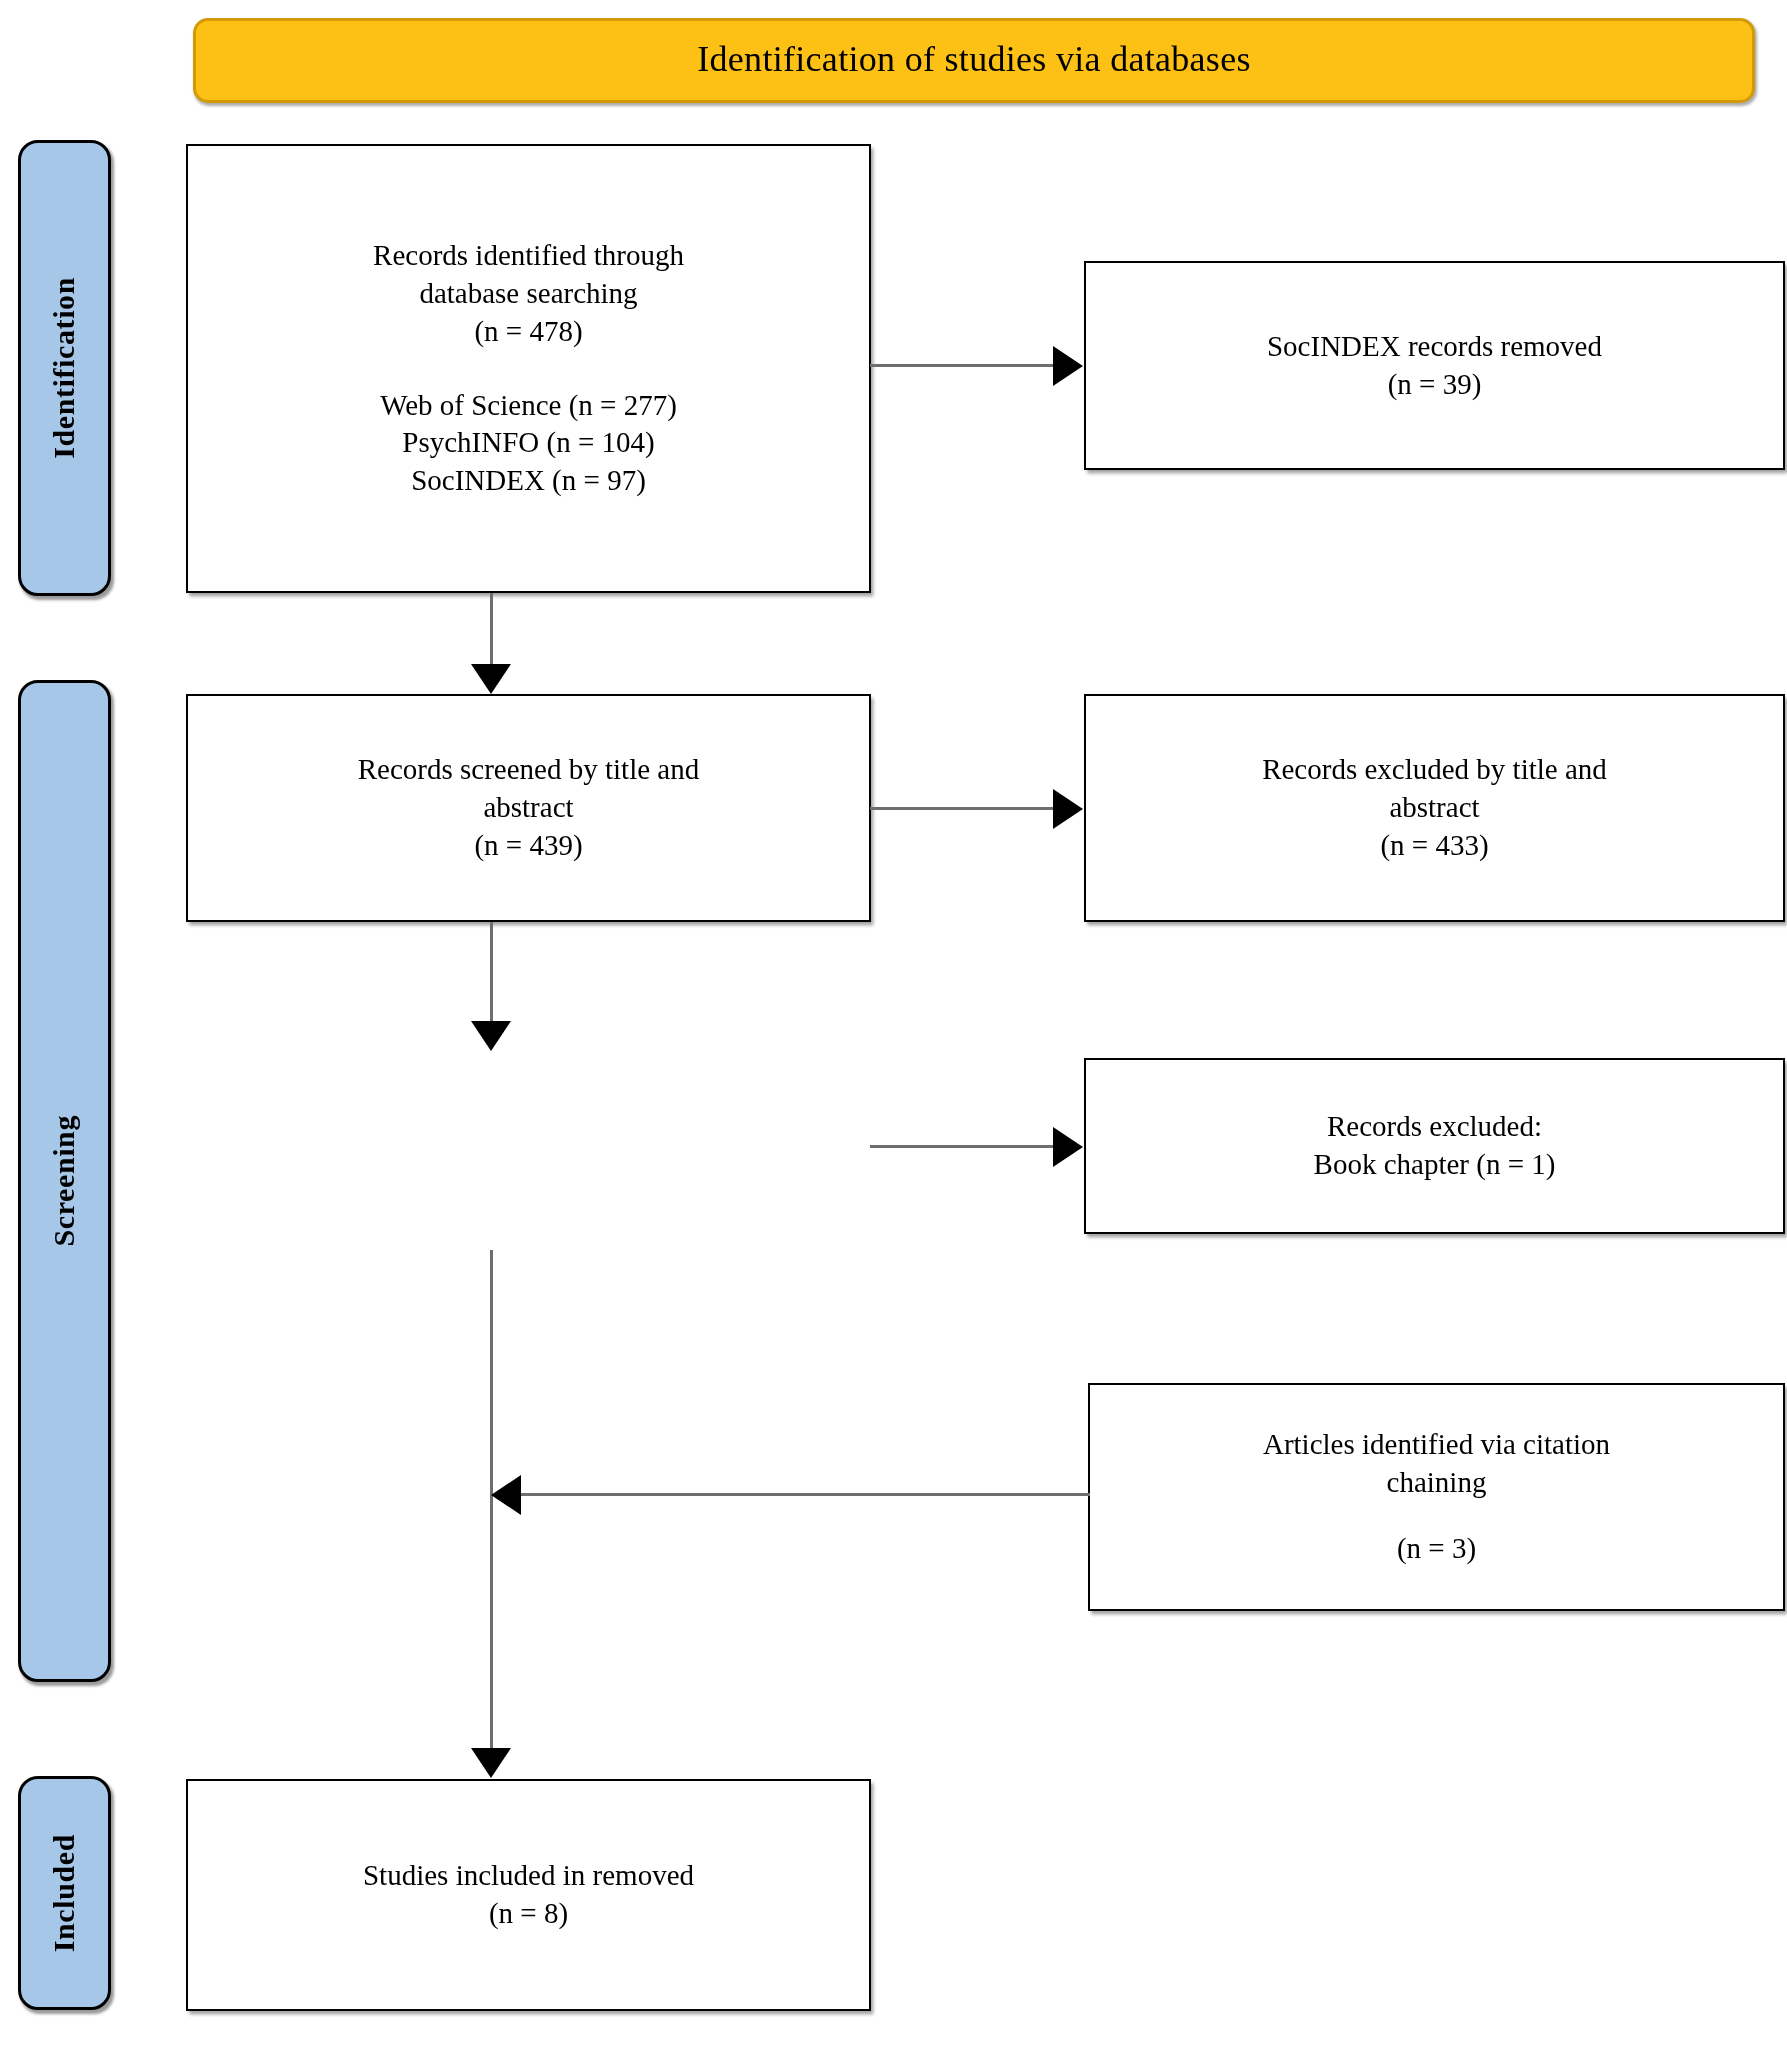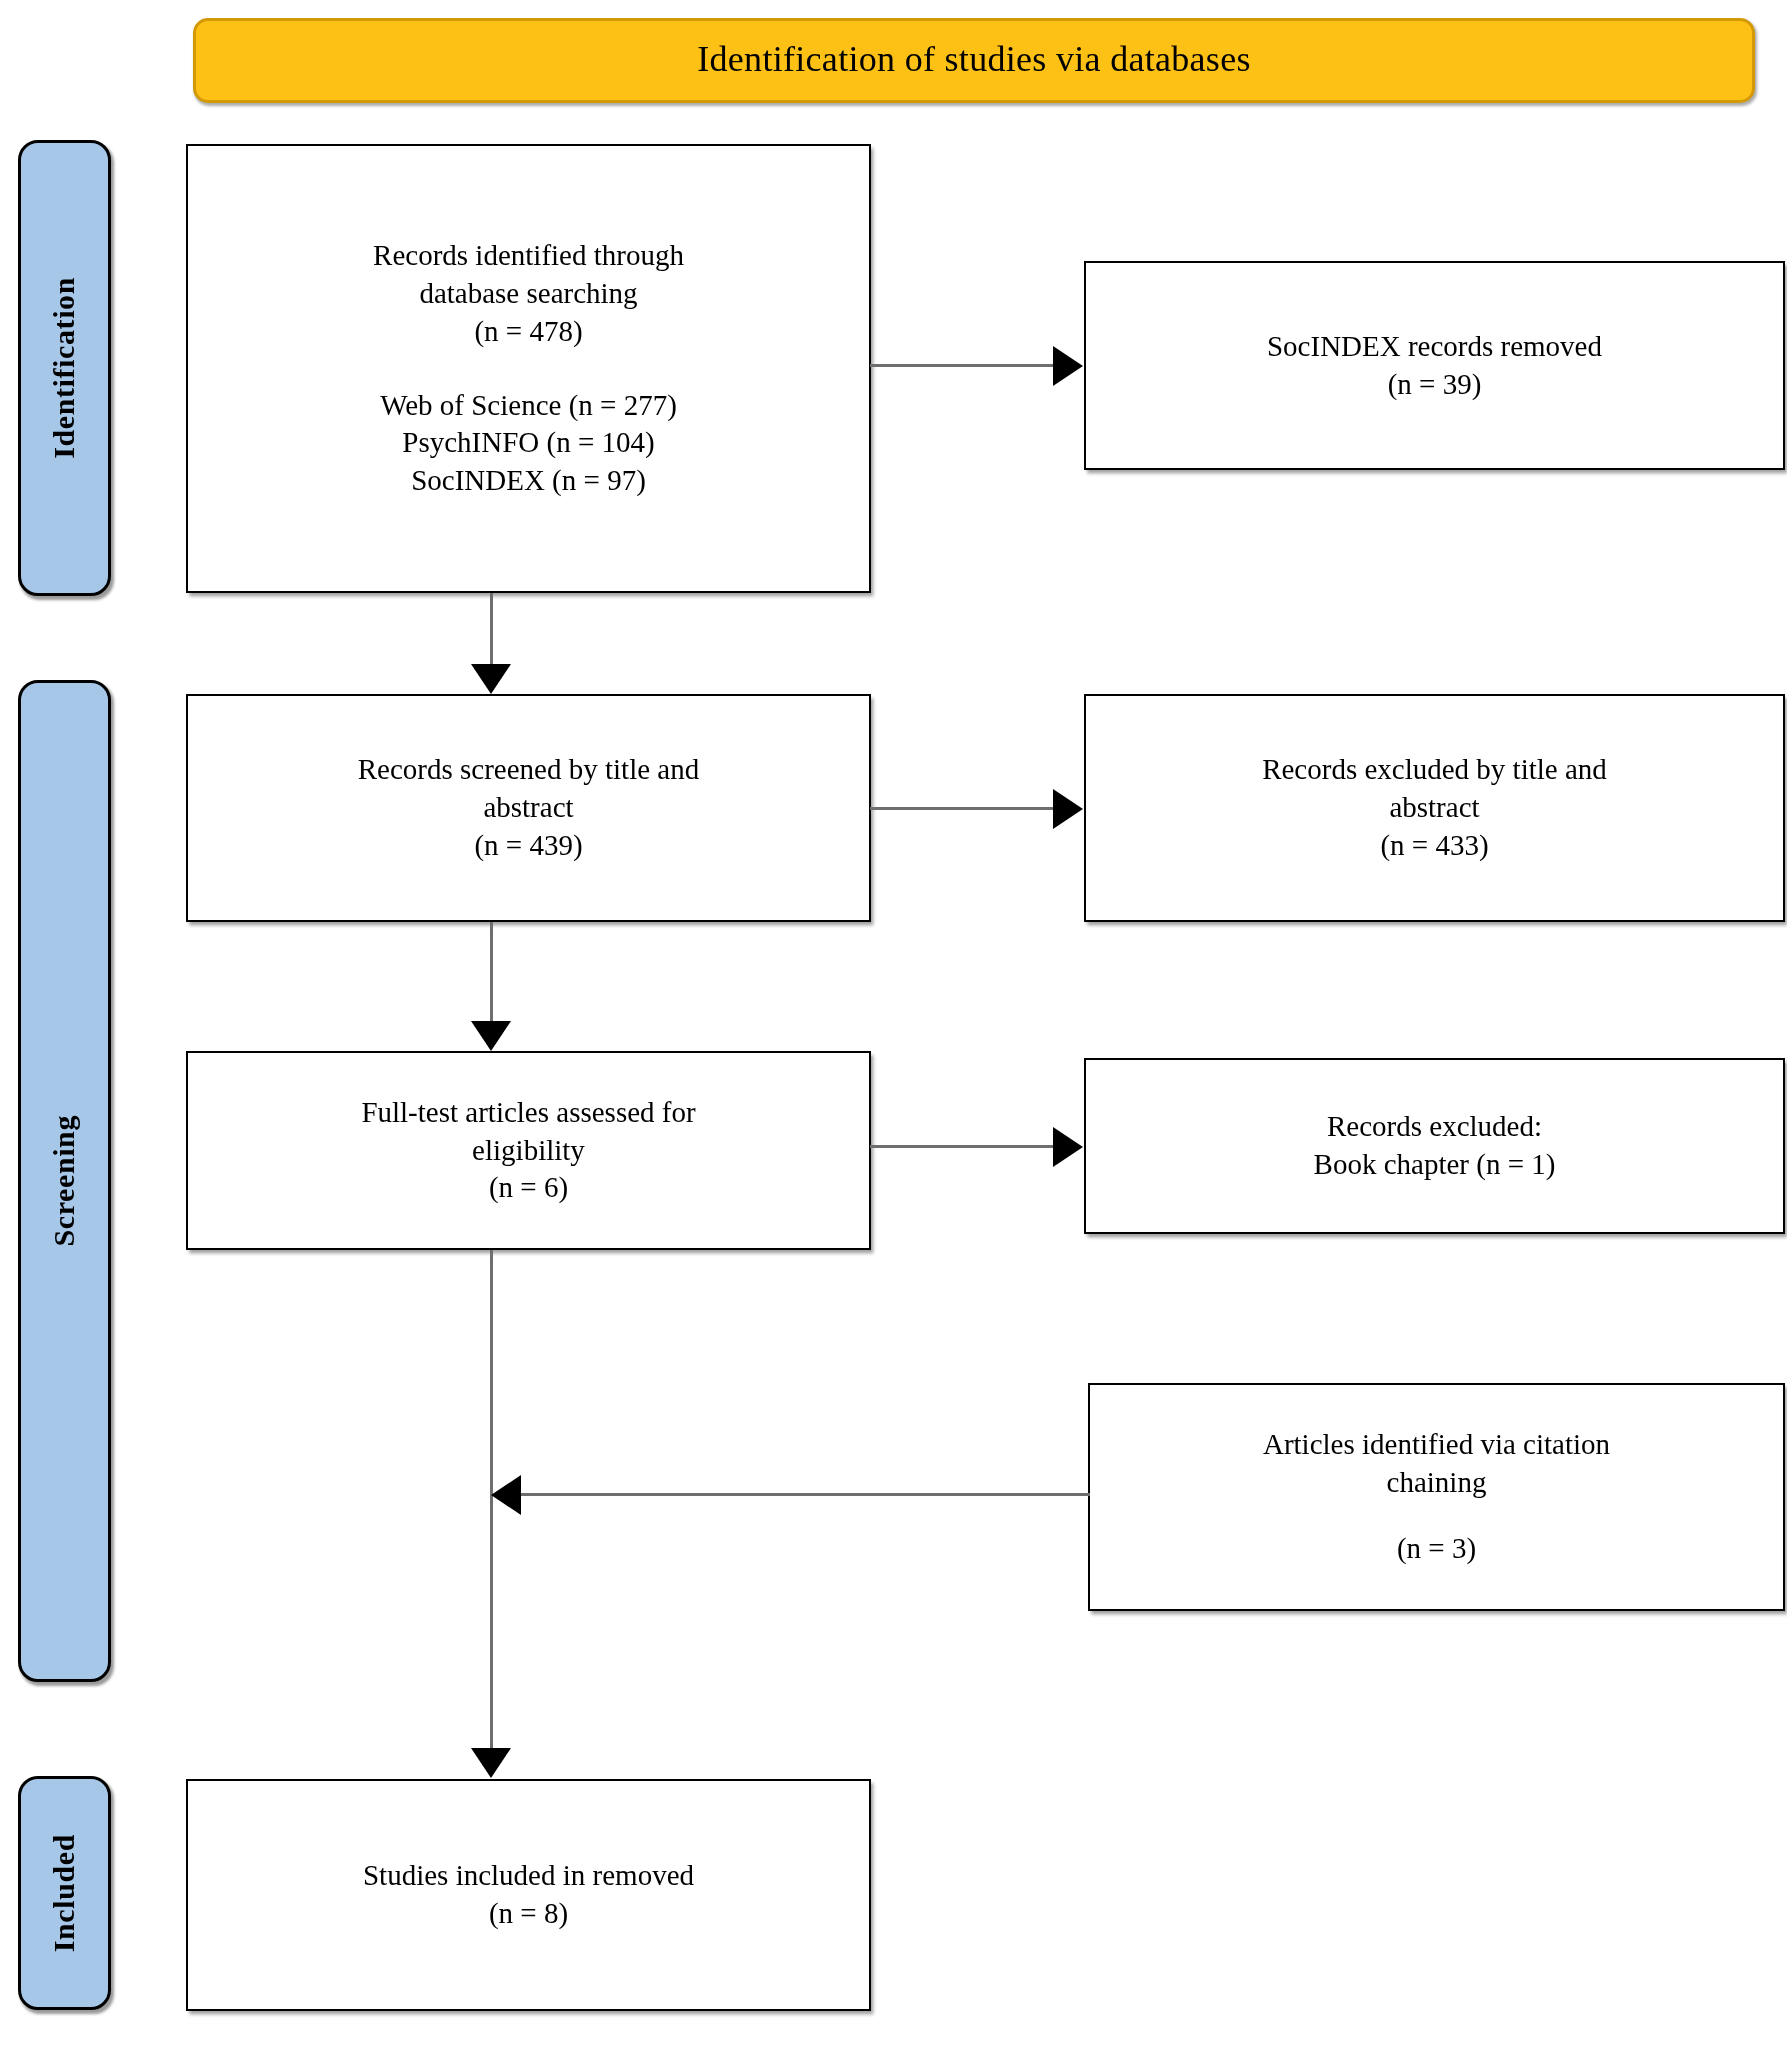--- a/index.html
+++ b/index.html
@@ -201,25 +201,20 @@
 abstract</p>
     <p>(n = 439)</p>
   </div>
 
   <div class="box" id="box-excluded-ta">
     <p>Records excluded by title and
 abstract</p>
     <p>(n = 433)</p>
   </div>
 
-  <div class="box" id="box-fulltext">
-    <p>Full-test articles assessed for
-eligibility</p>
-    <p>(n = 6)</p>
-  </div>
 
   <div class="box" id="box-excluded-bc">
     <p>Records excluded:</p>
     <p>Book chapter (n = 1)</p>
   </div>
 
   <div class="box" id="box-citation">
     <p>Articles identified via citation
 chaining</p>
     <p>(n = 3)</p>

